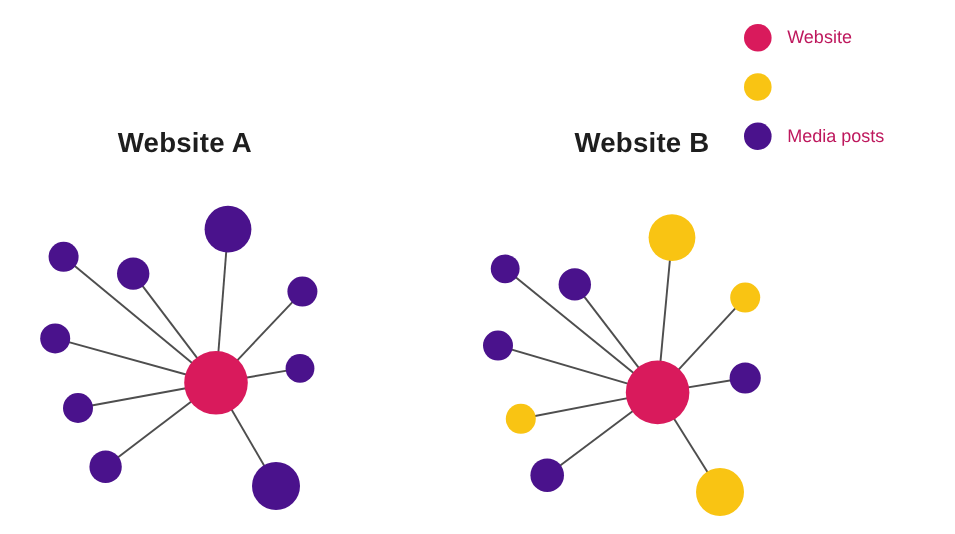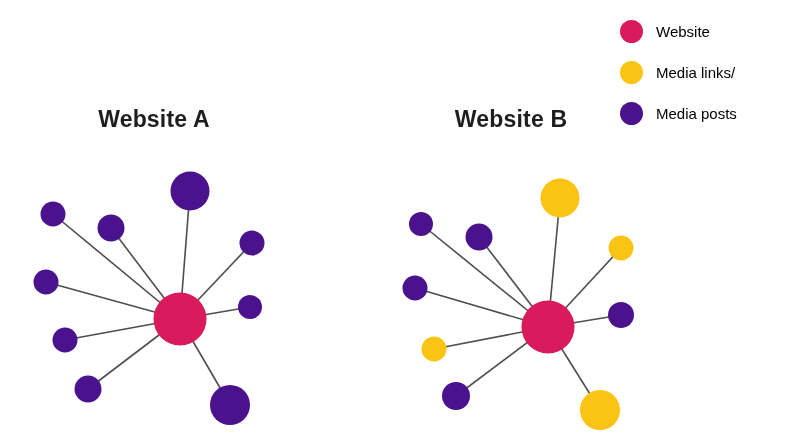--- a/index.html
+++ b/index.html
@@ -29,21 +29,21 @@
     width: 200px;
     text-align: center;
     font-size: 23px;
     line-height: 28px;
     font-weight: 700;
     letter-spacing: 0.2px;
     color: #1e1e1e;
     white-space: nowrap;
   }
   .title-a { left: 54px; }
-  .title-b { left: 411px; }
+  .title-b { left: 435px; }
   .legend {
     position: absolute;
     left: 620px;
     top: 20px;
     width: 172px;
     height: 130px;
   }
   .legend-row {
     position: absolute;
     left: 0;
@@ -56,21 +56,21 @@
   .legend-row.r2 { top: 82px; }
   .legend-swatch {
     width: 23px;
     height: 23px;
     border-radius: 50%;
     flex: 0 0 auto;
   }
   .legend-label {
     font-size: 15px;
     line-height: 21px;
-    color: #000000;
+    color: #be185d;
     padding-top: 1px;
     white-space: nowrap;
   }
 </style>
 </head>
 <body>
 
 <div class="canvas">
 
   <svg class="diagram-svg" viewBox="0 0 796 445">
@@ -125,21 +125,20 @@
   <div class="legend">
       <div class="legend-row r0">
         <span class="legend-swatch" style="background: rgb(217, 26, 92);"></span>
         <div class="legend-label">
           <div>Website</div>
         </div>
       </div>
       <div class="legend-row r1">
         <span class="legend-swatch" style="background: rgb(249, 196, 19);"></span>
         <div class="legend-label">
-          <div>Media links/</div>
         </div>
       </div>
       <div class="legend-row r2">
         <span class="legend-swatch" style="background: rgb(74, 18, 140);"></span>
         <div class="legend-label">
           <div>Media posts</div>
         </div>
       </div>
     </div>
 

